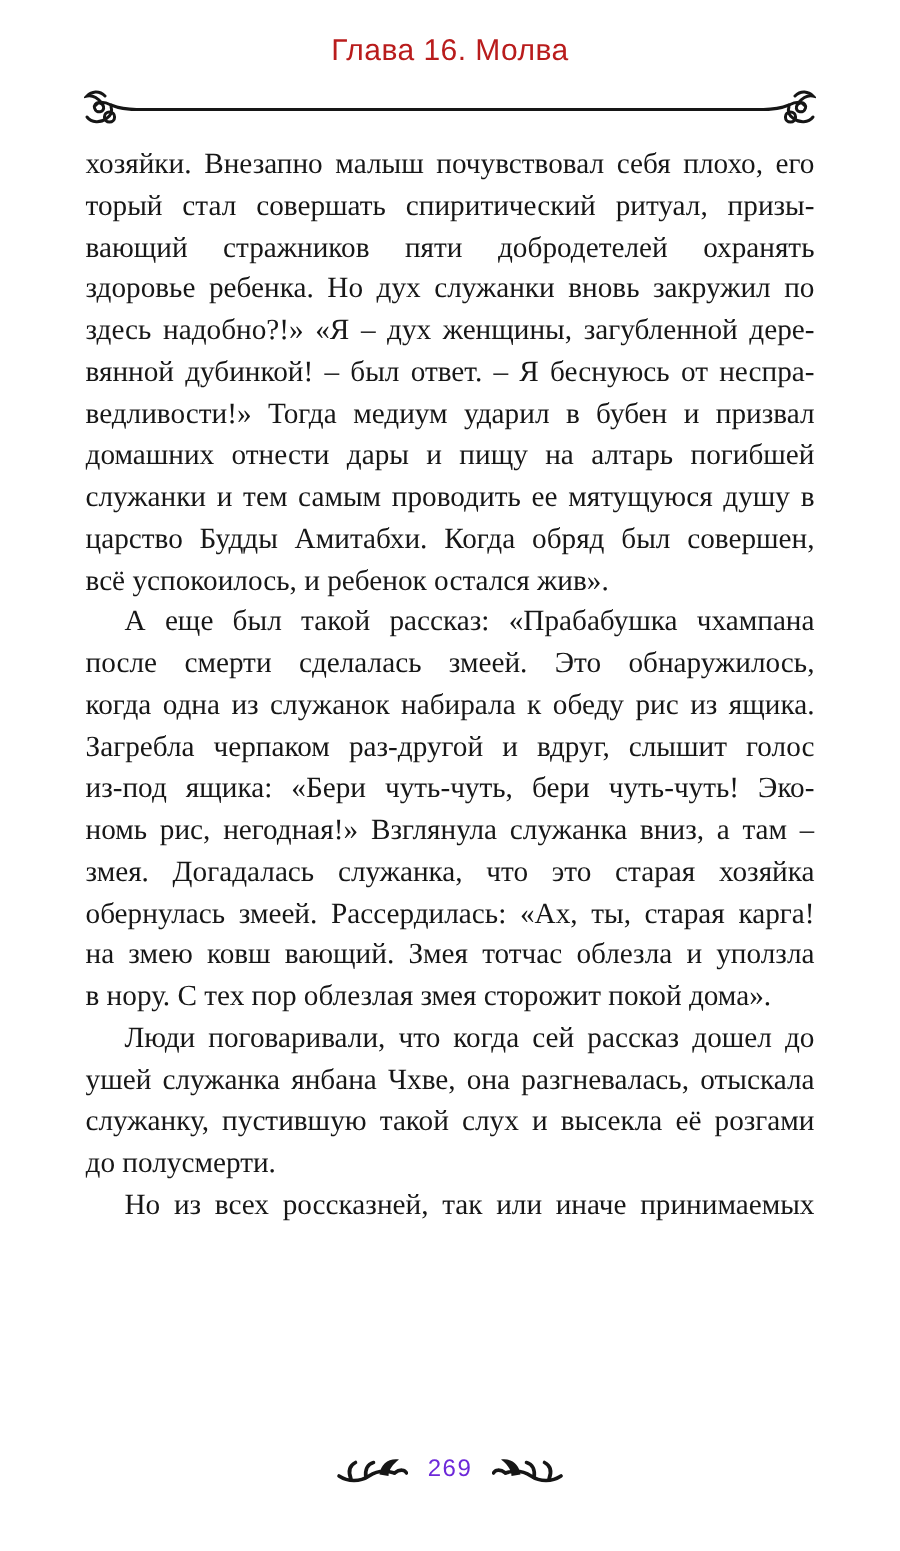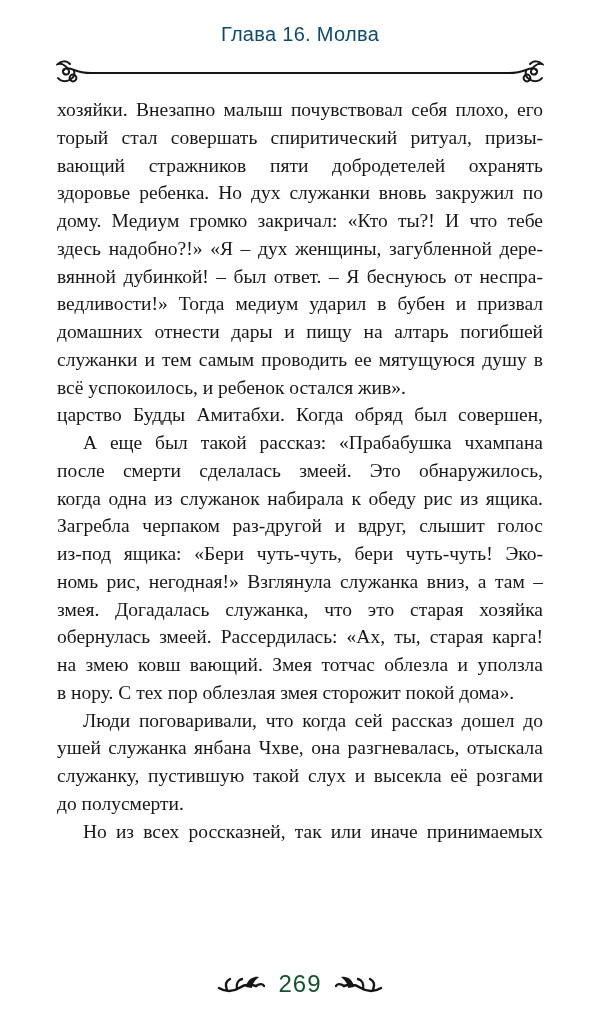--- a/index.html
+++ b/index.html
@@ -16,21 +16,21 @@
   .chapter-title {
     position: absolute;
     top: 23px;
     left: 0;
     width: 100%;
     text-align: center;
     font-family: "Liberation Sans", sans-serif;
     font-size: 20px;
     font-weight: 400;
     letter-spacing: 0.3px;
-    color: #0c4a6e;
+    color: #b91c1c;
   }
   .divider {
     position: absolute;
     top: 59px;
     left: 56px;
     right: 56px;
     height: 28px;
     display: flex;
     align-items: center;
   }
@@ -67,22 +67,22 @@
     top: 970px;
     left: 0;
     width: 100%;
     display: flex;
     justify-content: center;
     align-items: center;
     gap: 13px;
   }
   .page-number {
     font-family: "Liberation Sans", sans-serif;
-    font-size: 24px;
-    color: #14532d;
+    font-size: 16px;
+    color: #6d28d9;
     letter-spacing: 1px;
   }
 </style>
 </head>
 <body>
 
 <div class="page">
 
   <div class="chapter-title">Глава 16. Молва</div>
 
@@ -110,28 +110,27 @@
         <circle cx="17" cy="19" r="3.4" fill="none" stroke="#161616" stroke-width="2"></circle>
       </svg>
     </span>
   </div>
 
   <div class="body-text">
       <div class="line">хозяйки. Внезапно малыш почувствовал себя плохо, его</div>
       <div class="line">торый стал совершать спиритический ритуал, призы-</div>
       <div class="line">вающий стражников пяти добродетелей охранять</div>
       <div class="line">здоровье ребенка. Но дух служанки вновь закружил по</div>
-      <div class="line">дому. Медиум громко закричал: «Кто ты?! И что тебе</div>
       <div class="line">здесь надобно?!» «Я – дух женщины, загубленной дере-</div>
       <div class="line">вянной дубинкой! – был ответ. – Я беснуюсь от неспра-</div>
       <div class="line">ведливости!» Тогда медиум ударил в бубен и призвал</div>
       <div class="line">домашних отнести дары и пищу на алтарь погибшей</div>
       <div class="line">служанки и тем самым проводить ее мятущуюся душу в</div>
+      <div class="line">царство Будды Амитабхи. Когда обряд был совершен,</div>
       <div class="line para-end">всё успокоилось, и ребенок остался жив».</div>
-      <div class="line">царство Будды Амитабхи. Когда обряд был совершен,</div>
       <div class="line indent">А еще был такой рассказ: «Прабабушка чхампана</div>
       <div class="line">после смерти сделалась змеей. Это обнаружилось,</div>
       <div class="line">когда одна из служанок набирала к обеду рис из ящика.</div>
       <div class="line">Загребла черпаком раз-другой и вдруг, слышит голос</div>
       <div class="line">из-под ящика: «Бери чуть-чуть, бери чуть-чуть! Эко-</div>
       <div class="line">номь рис, негодная!» Взглянула служанка вниз, а там –</div>
       <div class="line">змея. Догадалась служанка, что это старая хозяйка</div>
       <div class="line">обернулась змеей. Рассердилась: «Ах, ты, старая карга!</div>
       <div class="line">на змею ковш вающий. Змея тотчас облезла и уползла</div>
       <div class="line para-end">в нору. С тех пор облезлая змея сторожит покой дома».</div>

